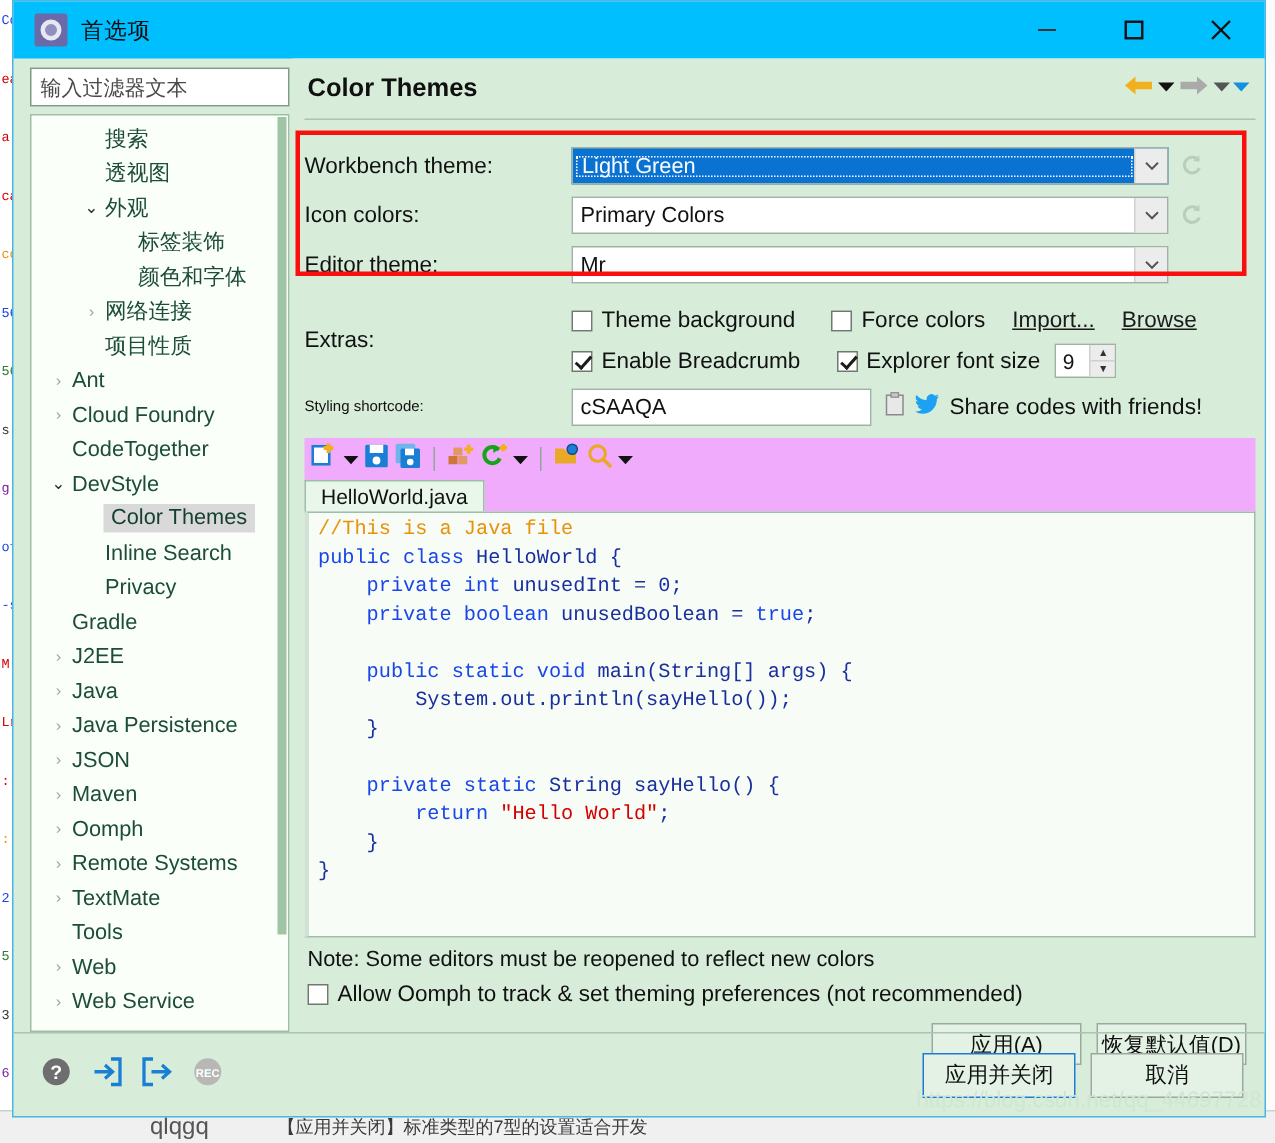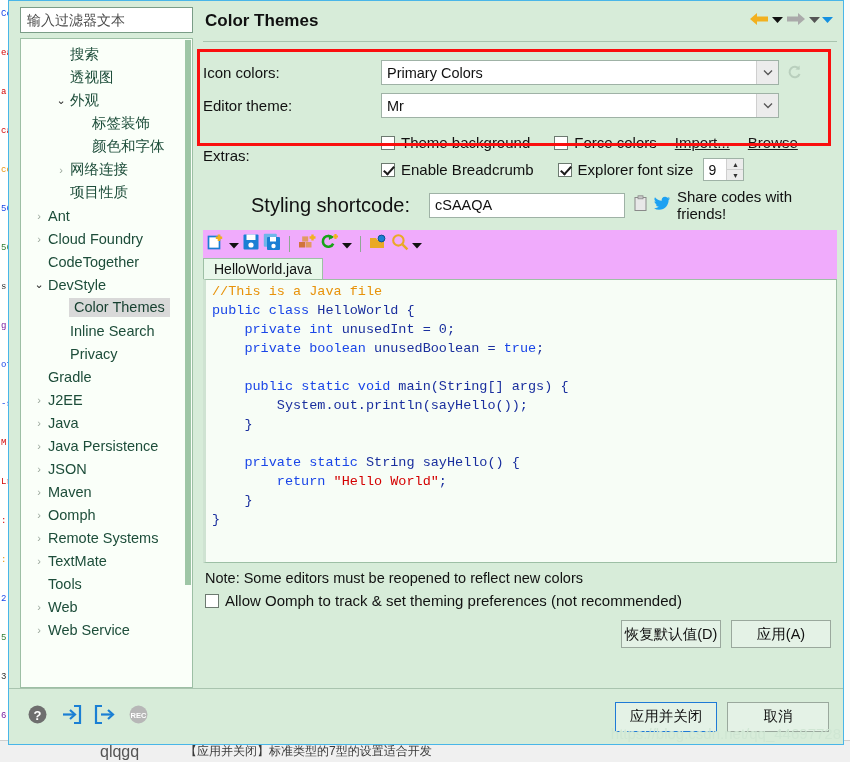--- a/index.html
+++ b/index.html
@@ -170,21 +170,21 @@
   .cb-lbl { font-size: 15px; color: #111; white-space: nowrap; }
   .gap-a { width: 24px; flex: 0 0 24px; }
   .link { font-size: 15px; color: #1b1b1b; text-decoration: underline; margin-left: 18px; cursor: pointer;}
   .spin { display: flex; margin-left: 10px; border: 1px solid #9fb2a6; height: 23px; background: #fff; }
   .spin .num { width: 22px; font-size: 14px; color: #111; display: flex; align-items: center; padding-left: 4px;}
   .spin .btns { width: 17px; border-left: 1px solid #cfcfcf; display: flex; flex-direction: column; background: #ececec;}
   .spin .btns div { flex: 1; display: flex; align-items: center; justify-content: center; font-size: 7px; color: #333;}
   .spin .btns div:first-child { border-bottom: 1px solid #cfcfcf; }
 
   .shortcode-row { display: flex; align-items: center; height: 34px; margin-top: 5px;}
-  .shortcode-label { width: 178px; flex: 0 0 178px; font-size: 20px; color: #111; margin-left: 48px; }
+  .shortcode-label { width: 178px; flex: 0 0 178px; font-size: 10px; color: #111; }
   .shortcode-input {
     width: 200px; height: 25px; background: #fff; border: 1px solid #9fb2a6;
     font-size: 14.5px; color: #111; padding-left: 5px; outline: none;
     font-family: "Liberation Sans", sans-serif;
   }
   .share-txt { font-size: 15px; color: #111; margin-left: 6px; }
 
   
   .preview {
     margin-top: 8px; border: 0; background: #f0abfc;
@@ -267,20 +267,44 @@
     </div>
   <div class="bg-right-edge"></div>
   <div class="bg-bottom">
     <span class="bg-bottom-txt">qlqgq</span>
     <span class="bg-bottom-txt2">【应用并关闭】标准类型的7型的设置适合开发</span>
   </div>
 </div>
 
 <div id="dialog">
 
+  <div class="titlebar">
+    <div class="tb-icon">
+        <div class="gear"></div>
+      </div>
+    <div class="tb-title">首选项</div>
+    <div class="tb-btns">
+      <div class="tb-btn">
+        <svg width="14" height="14" viewBox="0 0 14 14">
+            <line x1="1" y1="7" x2="13" y2="7" stroke="#333" stroke-width="1.2"></line>
+          </svg>
+      </div>
+      <div class="tb-btn">
+        <svg width="16" height="16" viewBox="0 0 16 16">
+            <rect x="2.5" y="2.5" width="11" height="11" fill="none" stroke="#111" stroke-width="1.6"></rect>
+          </svg>
+      </div>
+      <div class="tb-btn">
+        <svg width="18" height="18" viewBox="0 0 18 18">
+            <line x1="3" y1="3" x2="15" y2="15" stroke="#111" stroke-width="1.6"></line>
+            <line x1="15" y1="3" x2="3" y2="15" stroke="#111" stroke-width="1.6"></line>
+          </svg>
+      </div>
+    </div>
+  </div>
 
   <div class="dlg-body">
 
     <div class="tree-pane">
       <div class="filter-box">
         <input type="text" placeholder="输入过滤器文本" style="">
       </div>
       <div class="tree" id="tree-host">
         <div class="tree-scroll">
             <div class="thumb"></div>
@@ -422,20 +446,37 @@
                 <path d="M0 1 L11 1 L5.5 7 Z" fill="#1490e0"></path>
               </svg>
           </span>
         </div>
       </div>
       <div class="content-sep"></div>
 
       <div class="form-area">
         <div class="red-rect" style="border-color: rgb(250, 15, 15);"></div>
 
+        <div class="form-row">
+          <div class="form-label">Workbench theme:</div>
+          <div class="combo selected">
+            <div class="val">Light Green</div>
+            <div class="arrow">
+              <svg width="10" height="7" viewBox="0 0 10 7">
+                  <path d="M1 1.5 L5 5.5 L9 1.5" fill="none" stroke="#555" stroke-width="1.3"></path>
+                </svg>
+            </div>
+          </div>
+          <div class="refresh-ico">
+            <svg width="17" height="17" viewBox="0 0 17 17">
+                <path d="M13 5 A5.2 5.2 0 1 0 13.6 10" fill="none" stroke="#b9cfbd" stroke-width="2"></path>
+                <path d="M13.6 1.5 L13.6 5.8 L9.4 5.4 Z" fill="#b9cfbd"></path>
+              </svg>
+          </div>
+        </div>
 
         <div class="form-row">
           <div class="form-label">Icon colors:</div>
           <div class="combo">
             <div class="val">Primary Colors</div>
             <div class="arrow">
               <svg width="10" height="7" viewBox="0 0 10 7">
                   <path d="M1 1.5 L5 5.5 L9 1.5" fill="none" stroke="#555" stroke-width="1.3"></path>
                 </svg>
             </div>
@@ -600,24 +641,24 @@
 
       <div class="note">Note: Some editors must be reopened to reflect new colors</div>
 
       <div class="oomph-row">
         <span class="cb"></span>
         <span class="cb-lbl">Allow Oomph to track &amp; set theming preferences (not recommended)</span>
       </div>
 
       <div class="btn-row">
         <div class="btn">
+          <span>应用(A)</span>
+        </div>
+        <div class="btn">
           <span>恢复默认值(D)</span>
-        </div>
-        <div class="btn">
-          <span>应用(A)</span>
         </div>
       </div>
     </div>
   </div>
 
   <div class="dlg-footer">
     <div class="footer-icons">
       <span>
         <svg width="21" height="21" viewBox="0 0 21 21">
             <circle cx="10.5" cy="10.5" r="9" fill="#6e6e6e"></circle>

